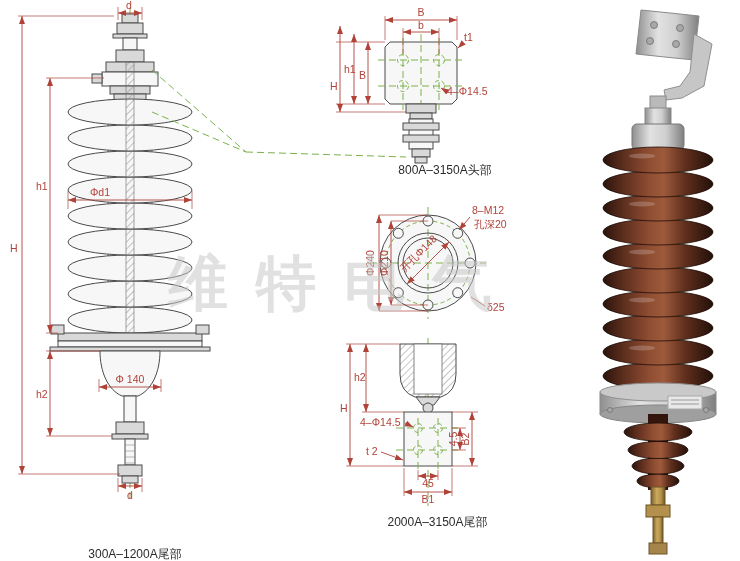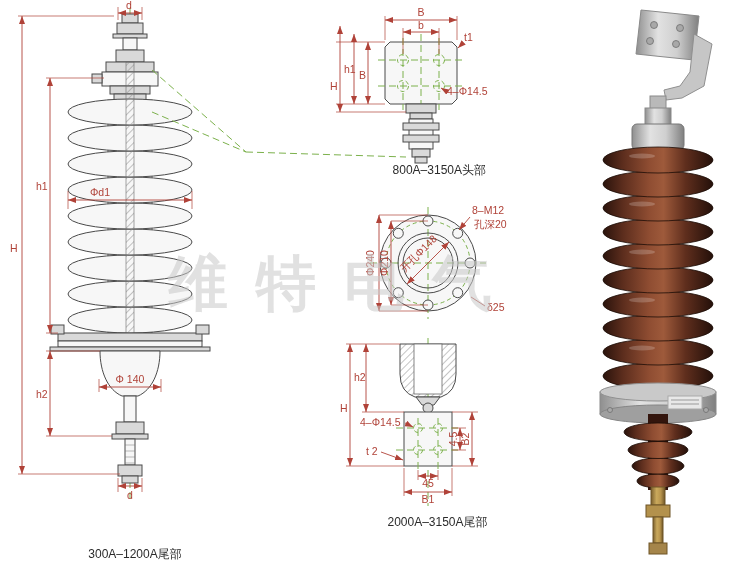--- a/index.html
+++ b/index.html
@@ -351,18 +351,18 @@
     <g>
       <rect x="651" y="487" width="14" height="18" fill="url(#brass)" stroke="#6e5527"></rect>
       <rect x="646" y="505" width="24" height="12" fill="#b3914c" stroke="#6e5527"></rect>
       <rect x="653" y="517" width="10" height="26" fill="url(#brass)" stroke="#6e5527"></rect>
       <rect x="649" y="543" width="18" height="11" fill="#a5854a" stroke="#6e5527"></rect>
     </g>
   </g>
 </svg>
 
 <div class="caption" style="left:60px;top:506px;width:150px;margin-top:40px;">300A–1200A尾部</div>
-<div class="caption" style="left:336px;top:162px;width:150px;text-align:right;">800A–3150A头部</div>
+<div class="caption" style="left:370px;top:162px;width:150px;">800A–3150A头部</div>
 <div class="caption" style="left:360px;top:514px;width:155px;text-align:center;">2000A–3150A尾部</div>
 
 <div class="watermark">维特电气</div>
 
 </div>
 
 </body></html>

